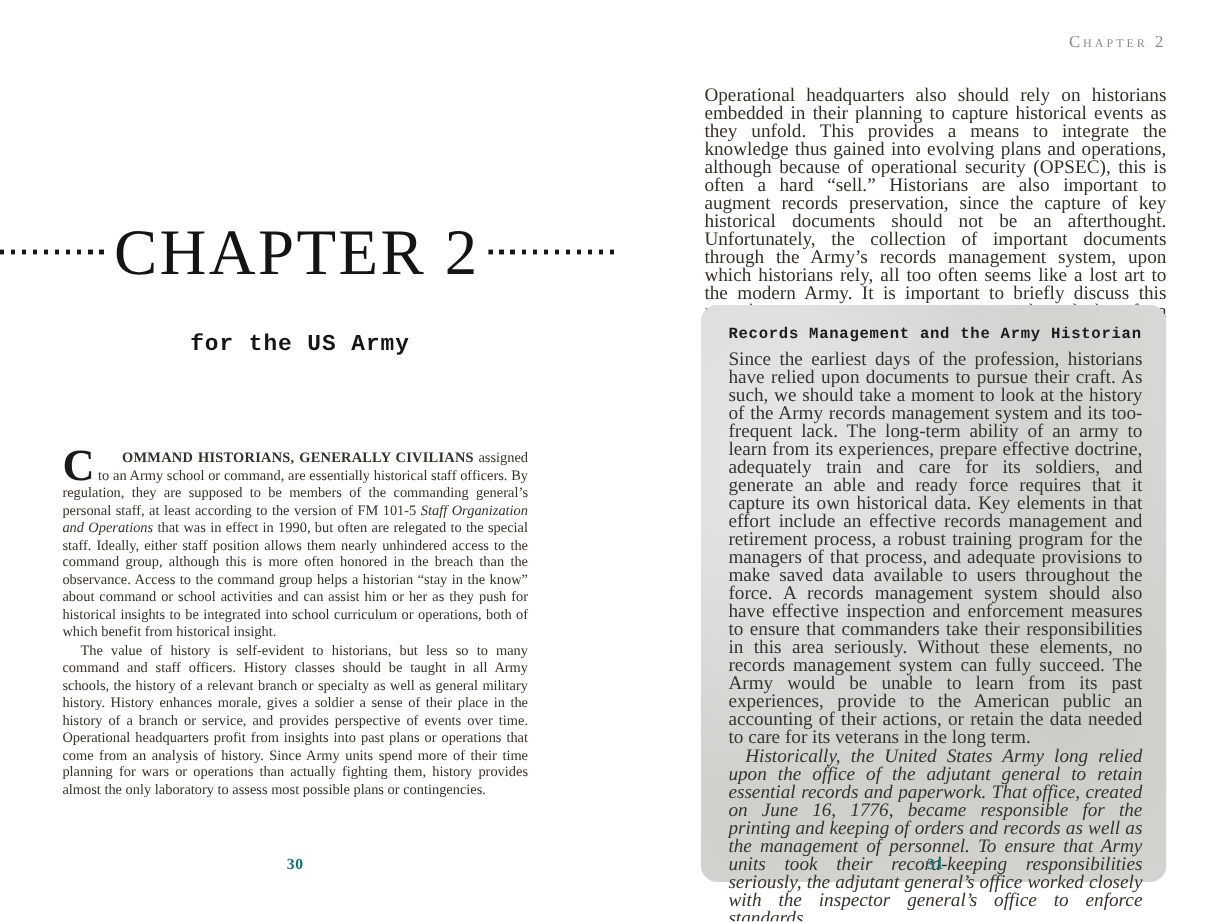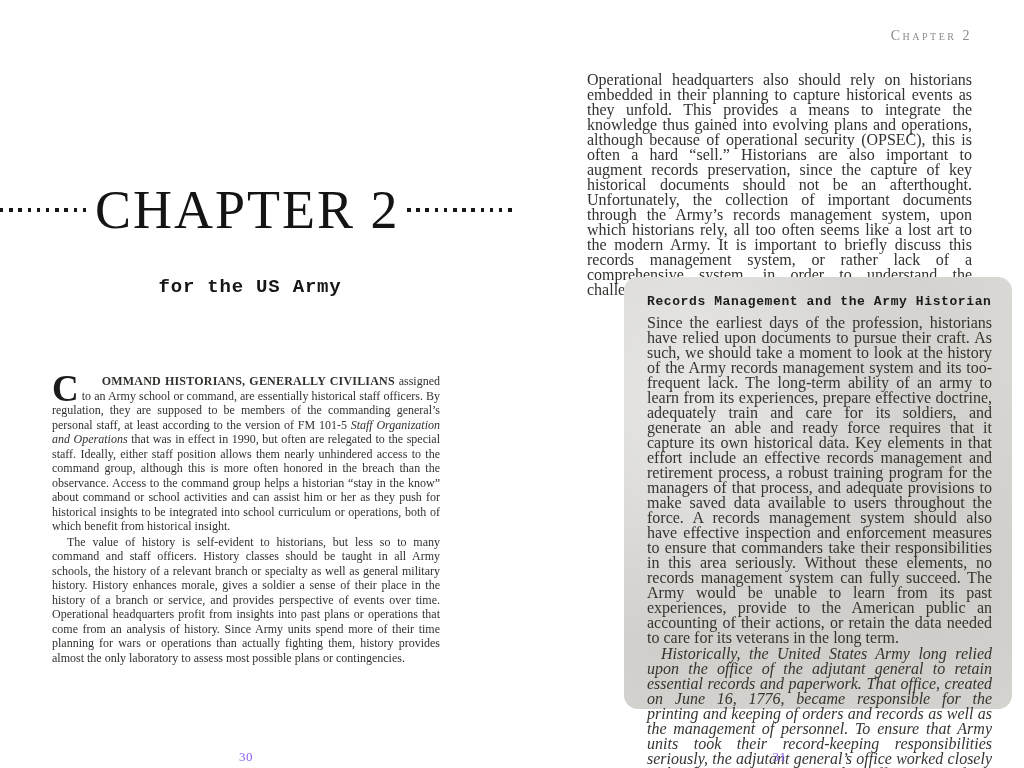--- a/index.html
+++ b/index.html
@@ -41,49 +41,48 @@
   .dropcap{
     float:left;
     font-size:37px;line-height:28px;
     font-weight:bold;color:#1b1b1b;
     padding:1px 3px 0 0;
   }
   .lead-in{font-weight:bold;letter-spacing:0.2px;margin-left:20px;}
   .para2{ text-indent:15px;margin-top:1px; }
   .ital{font-style:italic;}
   .pagenum{
-    position:absolute;top:749px;
-    font-size:13px;color:#8b5cf6;letter-spacing:0.5px;
+    position:absolute;top:712px;
+    font-size:13px;color:#0f766e;letter-spacing:0.5px;font-weight:bold;
   }
   .pagenum-left{left:52px;width:388px;text-align:center;}
   .pagenum-right{left:587px;width:385px;text-align:center;}
   
   .running-header{
     position:absolute;top:28px;left:587px;width:385px;
     text-align:right;
     font-variant:small-caps;
     font-size:14px;letter-spacing:2.5px;
     color:#8b8b89;
   }
   .body-right{
     position:absolute;top:72px;left:587px;width:385px;
     font-size:16px;line-height:15px;text-align:justify;
   }
   .records-box{
-    position:absolute;top:277px;left:584px;width:388px;height:432px;
+    position:absolute;top:254px;left:584px;width:388px;height:481px;
     box-sizing:border-box;
     border-radius:14px;
     padding:17px 20px 0 23px;
     background:
       radial-gradient(ellipse at 22% 28%, rgba(255,255,255,0.38), transparent 58%),
       radial-gradient(ellipse at 78% 72%, rgba(118,116,110,0.13), transparent 55%),
       radial-gradient(ellipse at 60% 15%, rgba(125,123,118,0.10), transparent 50%),
       radial-gradient(ellipse at 12% 85%, rgba(122,120,114,0.10), transparent 45%),
       #d9d8d5;
-    margin-left: 40px;
   }
   .records-heading{
     font-family:"Liberation Mono","DejaVu Sans Mono",monospace;
     font-weight:bold;font-size:13px;letter-spacing:0.6px;
     color:#1c1c1c;
     margin:0 0 6px 0;white-space:nowrap;
   }
   .records-body{
     font-size:16px;line-height:15px;text-align:justify;color:#36342f;
   }

